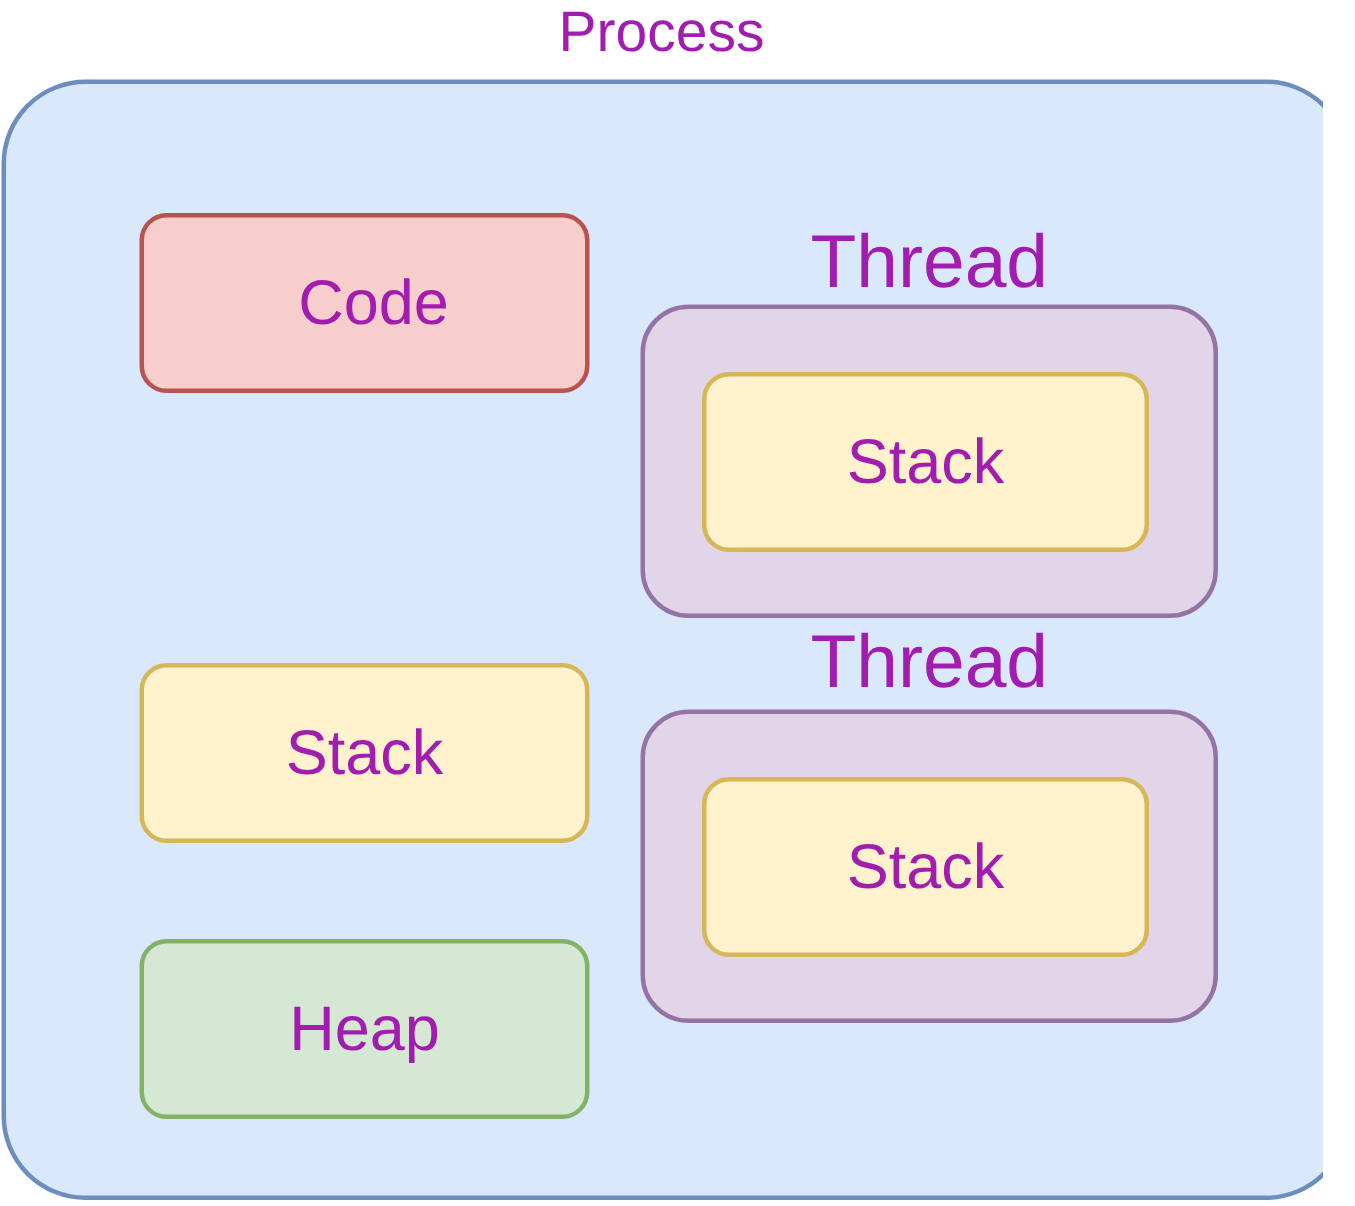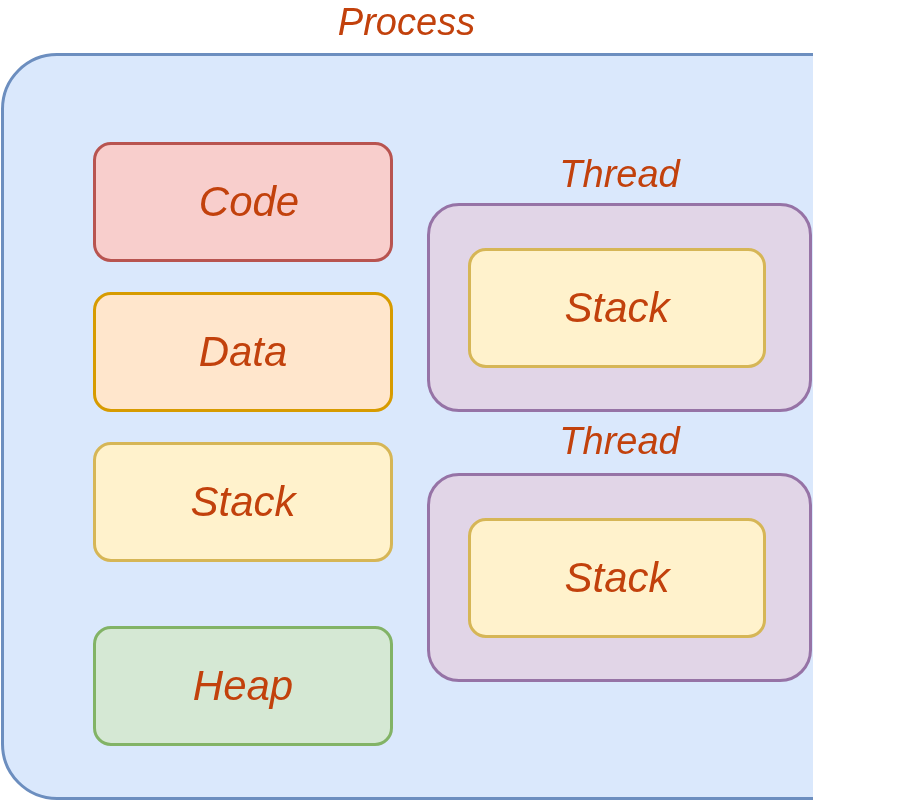--- a/index.html
+++ b/index.html
@@ -2,27 +2,26 @@
 <html><head>
 <meta charset="utf-8">
 <style>
   html, body {
     margin: 0;
     padding: 0;
     background: #ffffff;
   }
   .canvas {
     position: relative;
-    width: 813px;
+    width: 882px;
     height: 804px;
     background: #ffffff;
     font-family: "Liberation Sans", sans-serif;
-    color: #c2410c;
+    color: #a21caf;
     overflow: hidden;
-    font-style: italic;
   }
   .diagram-title {
     position: absolute;
     left: 0;
     top: 3px;
     width: 100%;
     text-align: center;
     font-size: 38px;
     line-height: 38px;
     white-space: nowrap;
@@ -53,21 +52,21 @@
   .block-code  { left: 89px; top: 86px; padding-left: 12px;  }
   .block-data  { left: 89px; top: 236px; }
   .block-stack { left: 89px; top: 386px; }
   .block-heap  { left: 89px; top: 536px; }
 
   .thread-label {
     position: absolute;
     left: 423px;
     width: 385px;
     text-align: center;
-    font-size: 38px;
+    font-size: 50px;
     line-height: 38px;
     white-space: nowrap;
   }
   .thread-label-1 { top: 99px; }
   .thread-label-2 { top: 366px; }
 
   .thread-container {
     position: absolute;
     left: 423px;
     width: 385px;
@@ -89,21 +88,20 @@
 <body>
 
 <div class="canvas">
 
   <div class="diagram-title">Process</div>
 
   <div class="process-container" style="background-color: rgb(218, 232, 252); border-color: rgb(108, 142, 191);">
 
     <div class="block block-code" style="background-color: rgb(248, 206, 204); border-color: rgb(184, 84, 80);">Code</div>
 
-    <div class="block block-data" style="background-color: rgb(255, 230, 204); border-color: rgb(215, 155, 0);">Data</div>
 
     <div class="block block-stack" style="background-color: rgb(255, 242, 204); border-color: rgb(214, 182, 86);">Stack</div>
 
     <div class="block block-heap" style="background-color: rgb(213, 232, 212); border-color: rgb(130, 179, 102); margin-top: 34px;">Heap</div>
 
     <div class="thread-label thread-label-1">Thread</div>
 
     <div class="thread-container thread-container-1" style="background-color: rgb(225, 213, 231); border-color: rgb(150, 115, 166);">
       <div class="block thread-stack" style="background-color: rgb(255, 242, 204); border-color: rgb(214, 182, 86);">Stack</div>
     </div>

